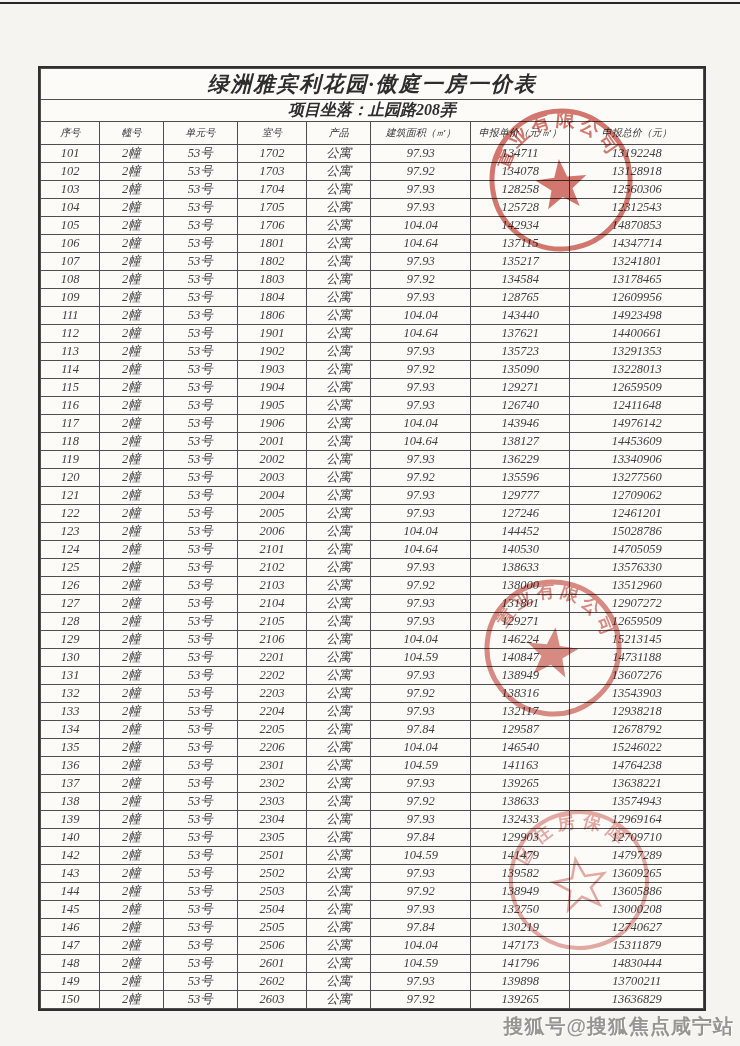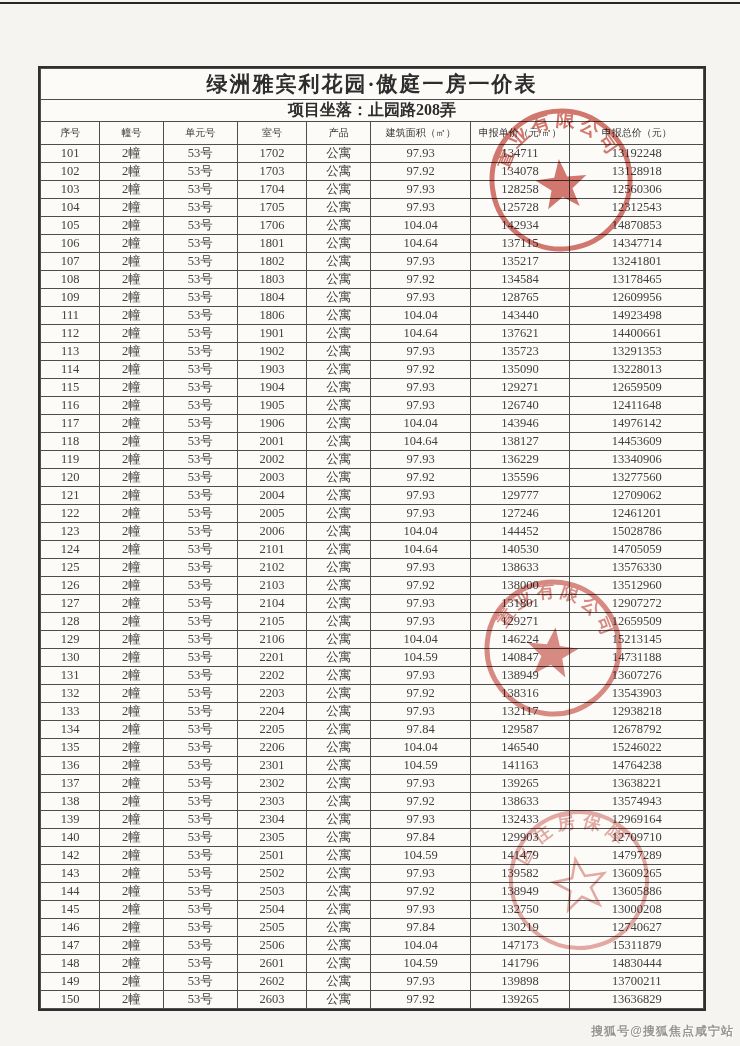--- a/index.html
+++ b/index.html
@@ -7,36 +7,36 @@
     width:740px;height:1046px;position:relative;overflow:hidden;
     background:#f5f4f1;
     font-family:"Liberation Serif","DejaVu Serif",serif;
     color:#3d3d3d;
   }
   .top-rule{position:absolute;top:2px;left:0;width:740px;height:2px;background:#262626;}
   .sheet{
     position:absolute;left:38px;top:66px;width:668px;
     background:#fcfbf8;border:2px solid #2f2f2f;box-sizing:border-box;
   }
-  table.price{border-collapse:collapse;width:100%;table-layout:fixed;}
+  table.price{border-collapse:collapse;width:100%;table-layout:fixed;font-style:italic;}
   table.price td,table.price th{
     border:1px solid #4e4e4e;text-align:center;vertical-align:middle;
     padding:0;overflow:hidden;white-space:nowrap;
   }
   .c0{width:59px}.c1{width:63px}.c2{width:74px}.c3{width:69px}
   .c4{width:64px}.c5{width:99px}.c6{width:99px}.c7{width:133px}
   td.title-cell{height:30px;font-size:21px;font-weight:bold;letter-spacing:2px;color:#2d2d2d;}
   td.subtitle-cell{height:17px;font-size:16px;font-weight:bold;color:#2d2d2d;}
   th.head-cell{height:22px;font-size:10px;font-weight:normal;color:#353535;}
   td.data-cell{height:16.4px;font-size:12.5px;color:#414141;}
   .stamp{position:absolute;pointer-events:none;mix-blend-mode:multiply;}
   .watermark{
     position:absolute;right:6px;bottom:6px;
     font-family:"Liberation Sans","DejaVu Sans",sans-serif;
-    font-size:12px;font-weight:bold;color:#979592;letter-spacing:1px;
+    font-size:20px;font-weight:bold;color:#979592;letter-spacing:1px;
     text-shadow:1px 1px 0 #ffffff;
   }
 </style>
 </head>
 <body>
 
 <div class="top-rule"></div>
 
 <div class="sheet">
   <table class="price">

